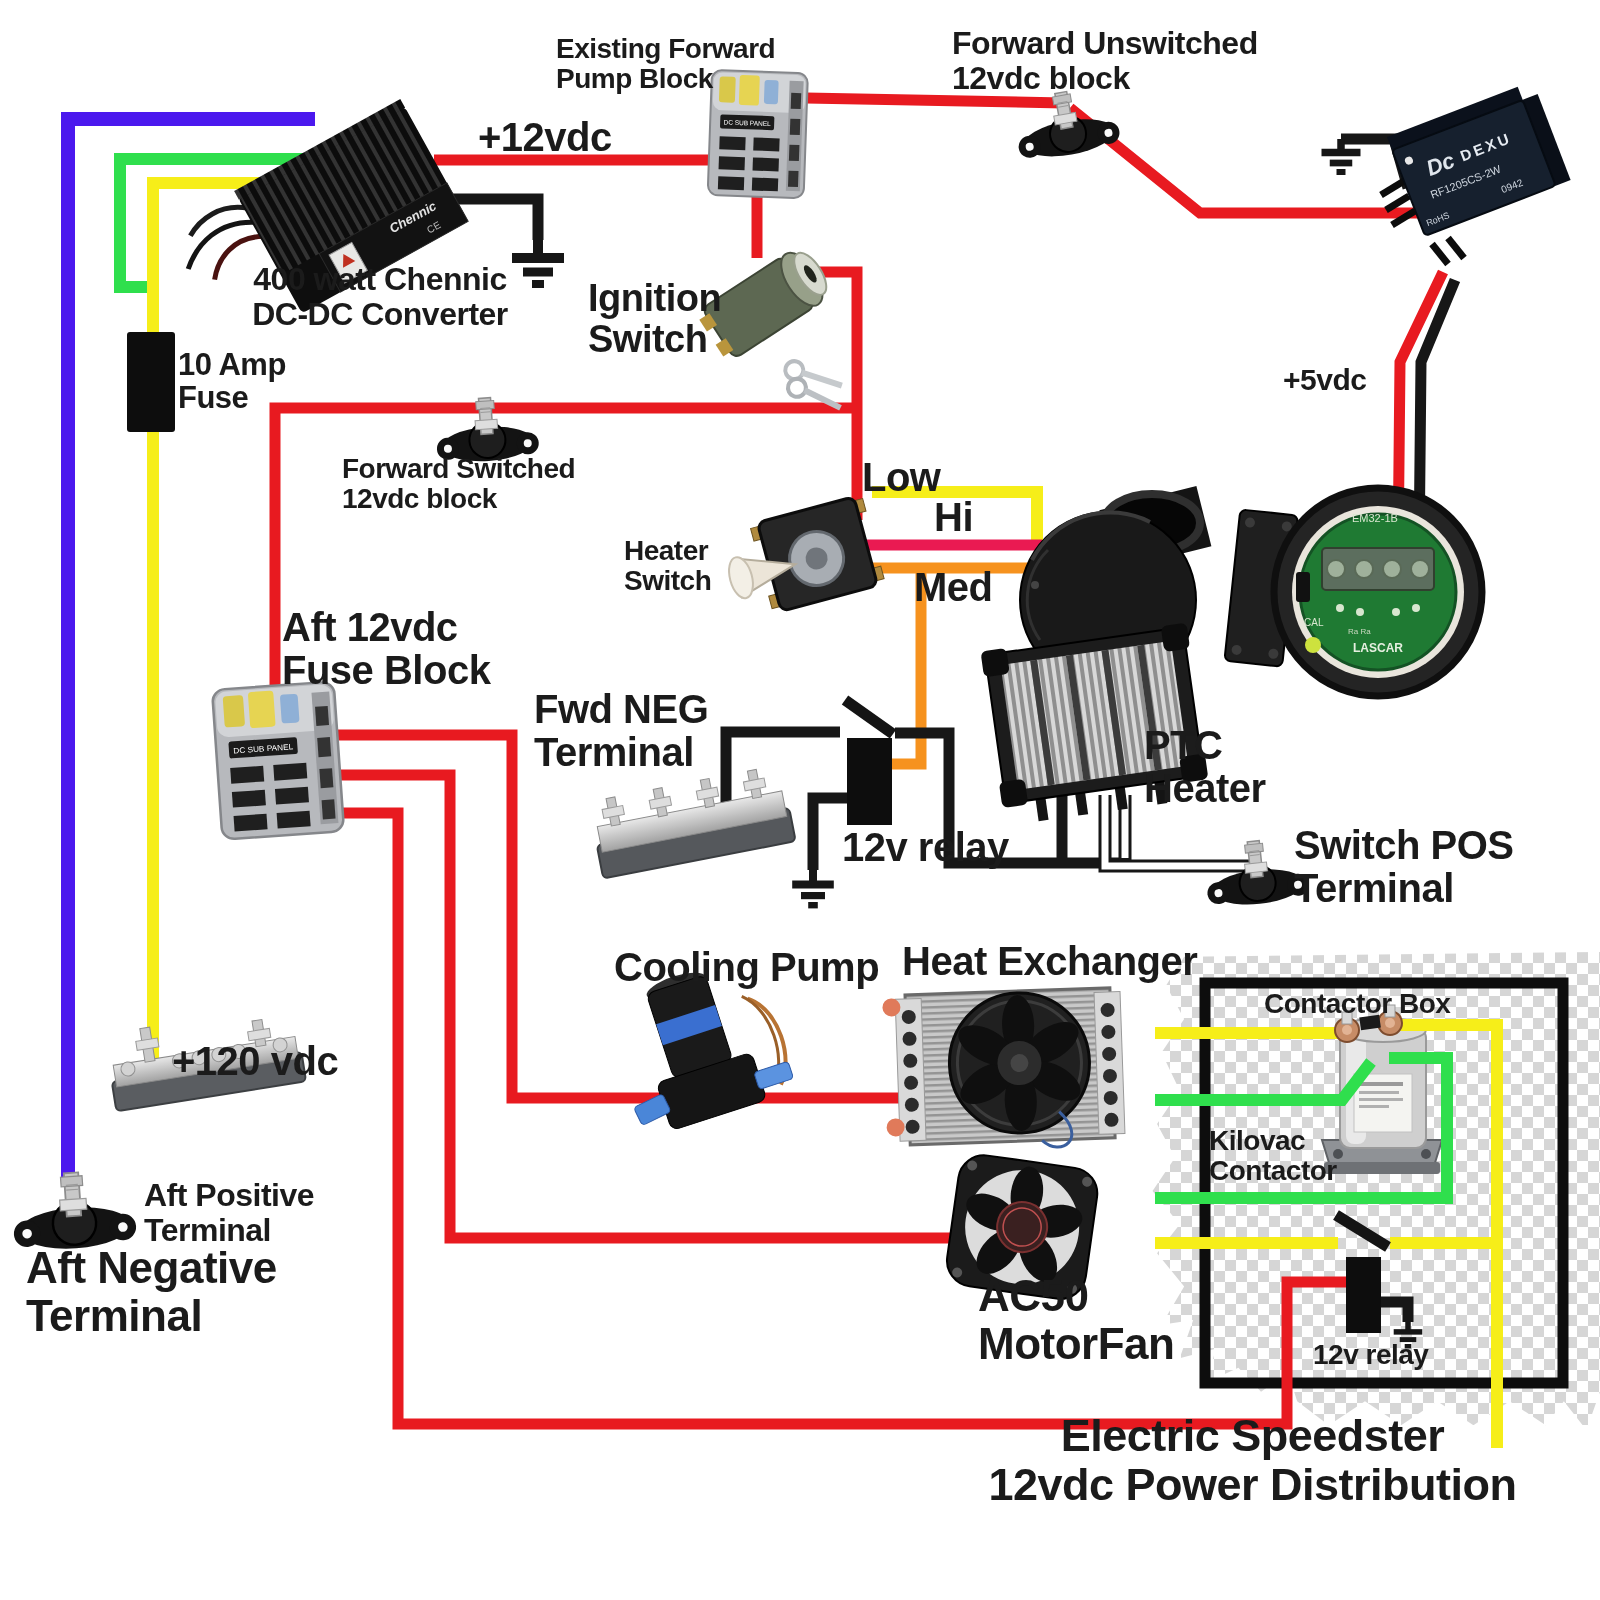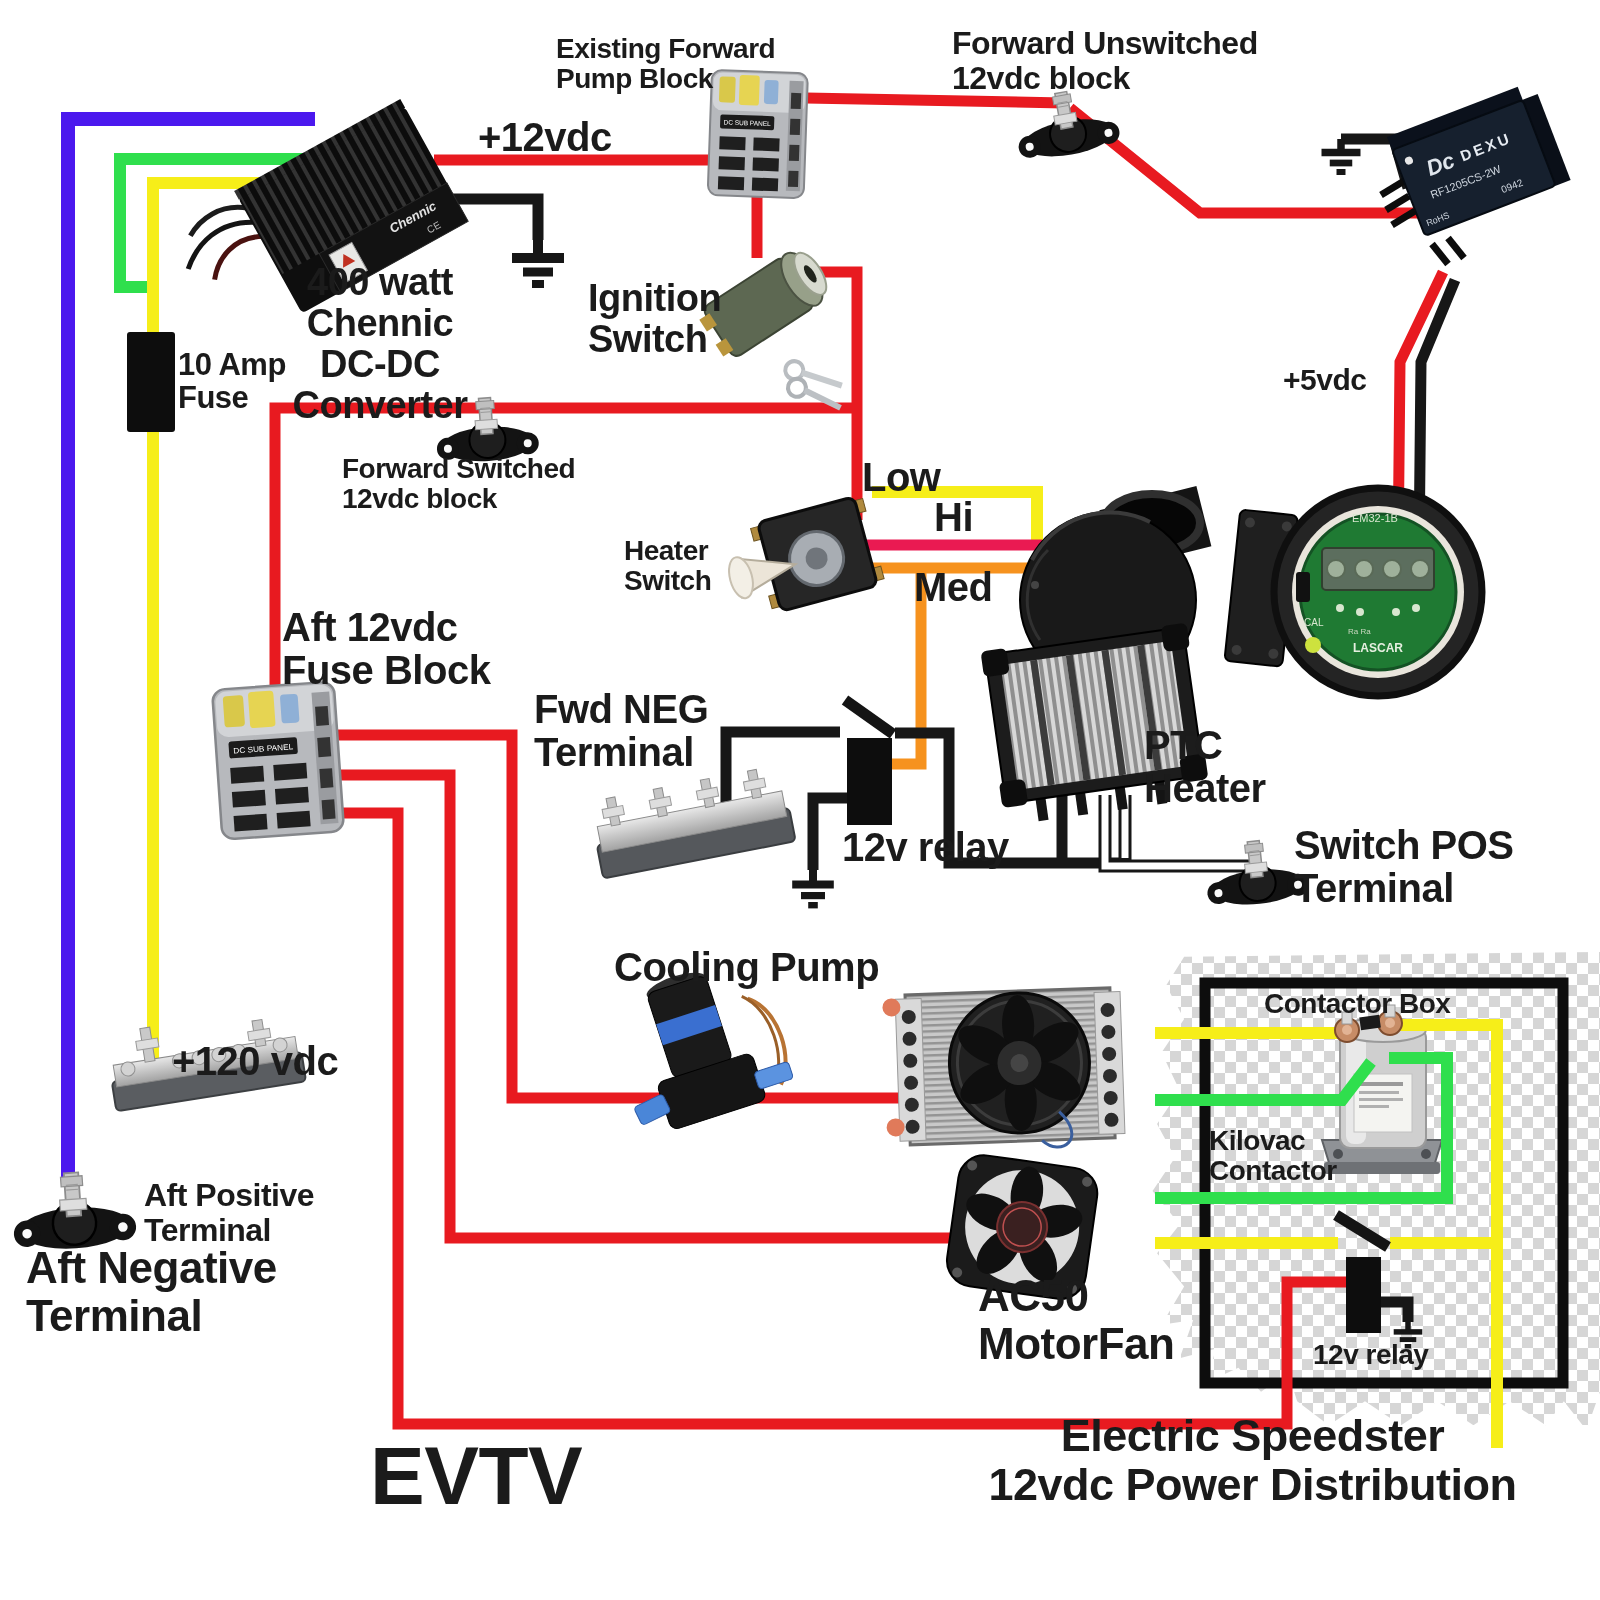--- a/index.html
+++ b/index.html
@@ -438,21 +438,21 @@
       </g>
     </g>
   </svg>
 
   <div class="layer" id="labels" style="z-index:4;width:1600px;height:1600px">
       <div class="lbl" style="left: 556px; top: 34px; font-size: 28px;">Existing Forward
 Pump Block</div>
       <div class="lbl" style="left: 952px; top: 26px; font-size: 32px;">Forward Unswitched
 12vdc block</div>
       <div class="lbl" style="left: 478px; top: 116px; font-size: 40px;">+12vdc</div>
-      <div class="lbl" style="left: 230px; top: 262px; font-size: 38px; width: 300px; text-align: center;">400 watt Chennic
+      <div class="lbl" style="left: 230px; top: 262px; font-size: 32px; width: 300px; text-align: center;">400 watt Chennic
 DC-DC Converter</div>
       <div class="lbl" style="left: 588px; top: 278px; font-size: 38px;">Ignition
 Switch</div>
       <div class="lbl" style="left: 178px; top: 348px; font-size: 31px;">10 Amp
 Fuse</div>
       <div class="lbl" style="left: 342px; top: 454px; font-size: 28px;">Forward Switched
 12vdc block</div>
       <div class="lbl" style="left: 624px; top: 536px; font-size: 28px;">Heater
 Switch</div>
       <div class="lbl" style="left: 862px; top: 456px; font-size: 40px;">Low</div>
@@ -462,28 +462,28 @@
       <div class="lbl" style="left: 282px; top: 606px; font-size: 40px;">Aft 12vdc
 Fuse Block</div>
       <div class="lbl" style="left: 534px; top: 688px; font-size: 40px;">Fwd NEG
 Terminal</div>
       <div class="lbl" style="left: 842px; top: 826px; font-size: 40px;">12v relay</div>
       <div class="lbl" style="left: 1144px; top: 724px; font-size: 40px;">PTC
 Heater</div>
       <div class="lbl" style="left: 1294px; top: 824px; font-size: 40px;">Switch POS
 Terminal</div>
       <div class="lbl" style="left: 614px; top: 946px; font-size: 40px;">Cooling Pump</div>
+      <div class="lbl" style="left: 902px; top: 940px; font-size: 40px;">Heat Exchanger</div>
       <div class="lbl" style="left: 1264px; top: 989px; font-size: 28px;">Contactor Box</div>
       <div class="lbl" style="left: 1209px; top: 1126px; font-size: 28px;">Kilovac
 Contactor</div>
       <div class="lbl" style="left: 978px; top: 1272px; font-size: 44px;">AC50
 MotorFan</div>
       <div class="lbl" style="left: 1313px; top: 1340px; font-size: 28px;">12v relay</div>
       <div class="lbl" style="left: 172px; top: 1040px; font-size: 40px;">+120 vdc</div>
       <div class="lbl" style="left: 144px; top: 1178px; font-size: 32px;">Aft Positive
 Terminal</div>
       <div class="lbl" style="left: 26px; top: 1244px; font-size: 44px;">Aft Negative
 Terminal</div>
-      <div class="lbl" style="left: 370px; top: 1432px; font-size: 82px;">EVTV</div>
       <div class="lbl" style="left: 980px; top: 1412px; font-size: 45px; width: 545px; text-align: center;">Electric Speedster
 12vdc Power Distribution</div>
     </div>
 </div>
 
 </body></html>

